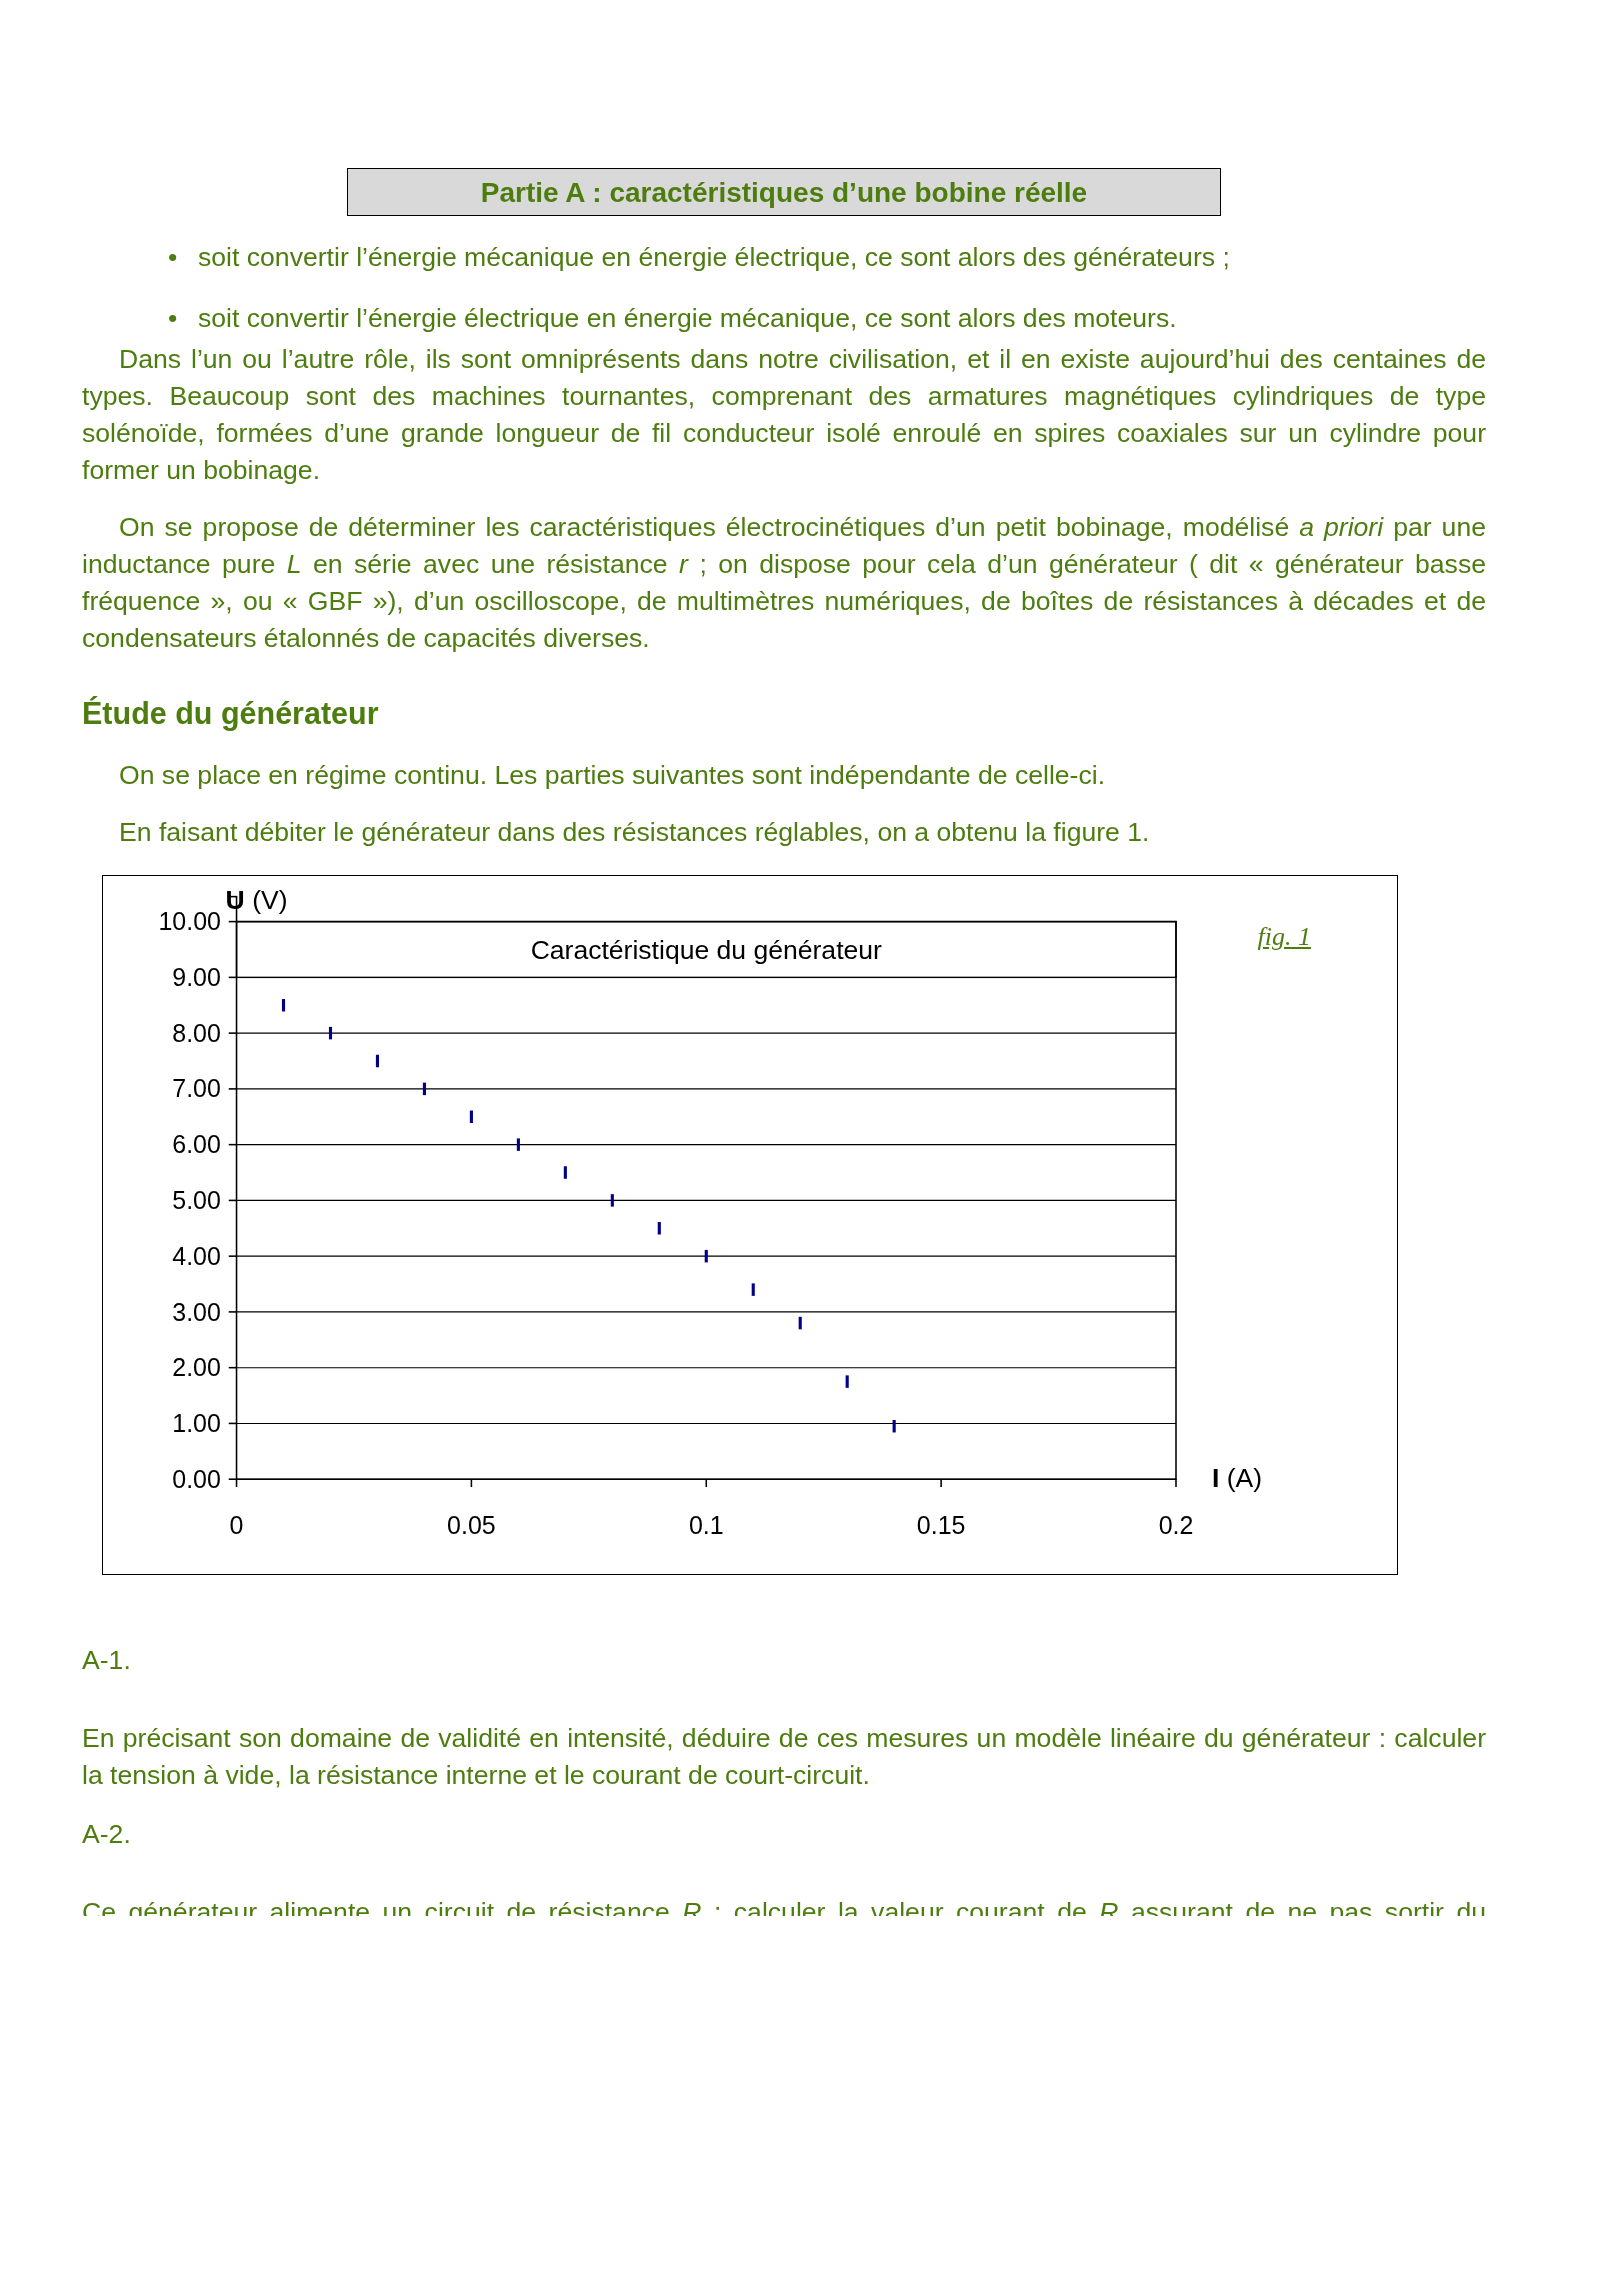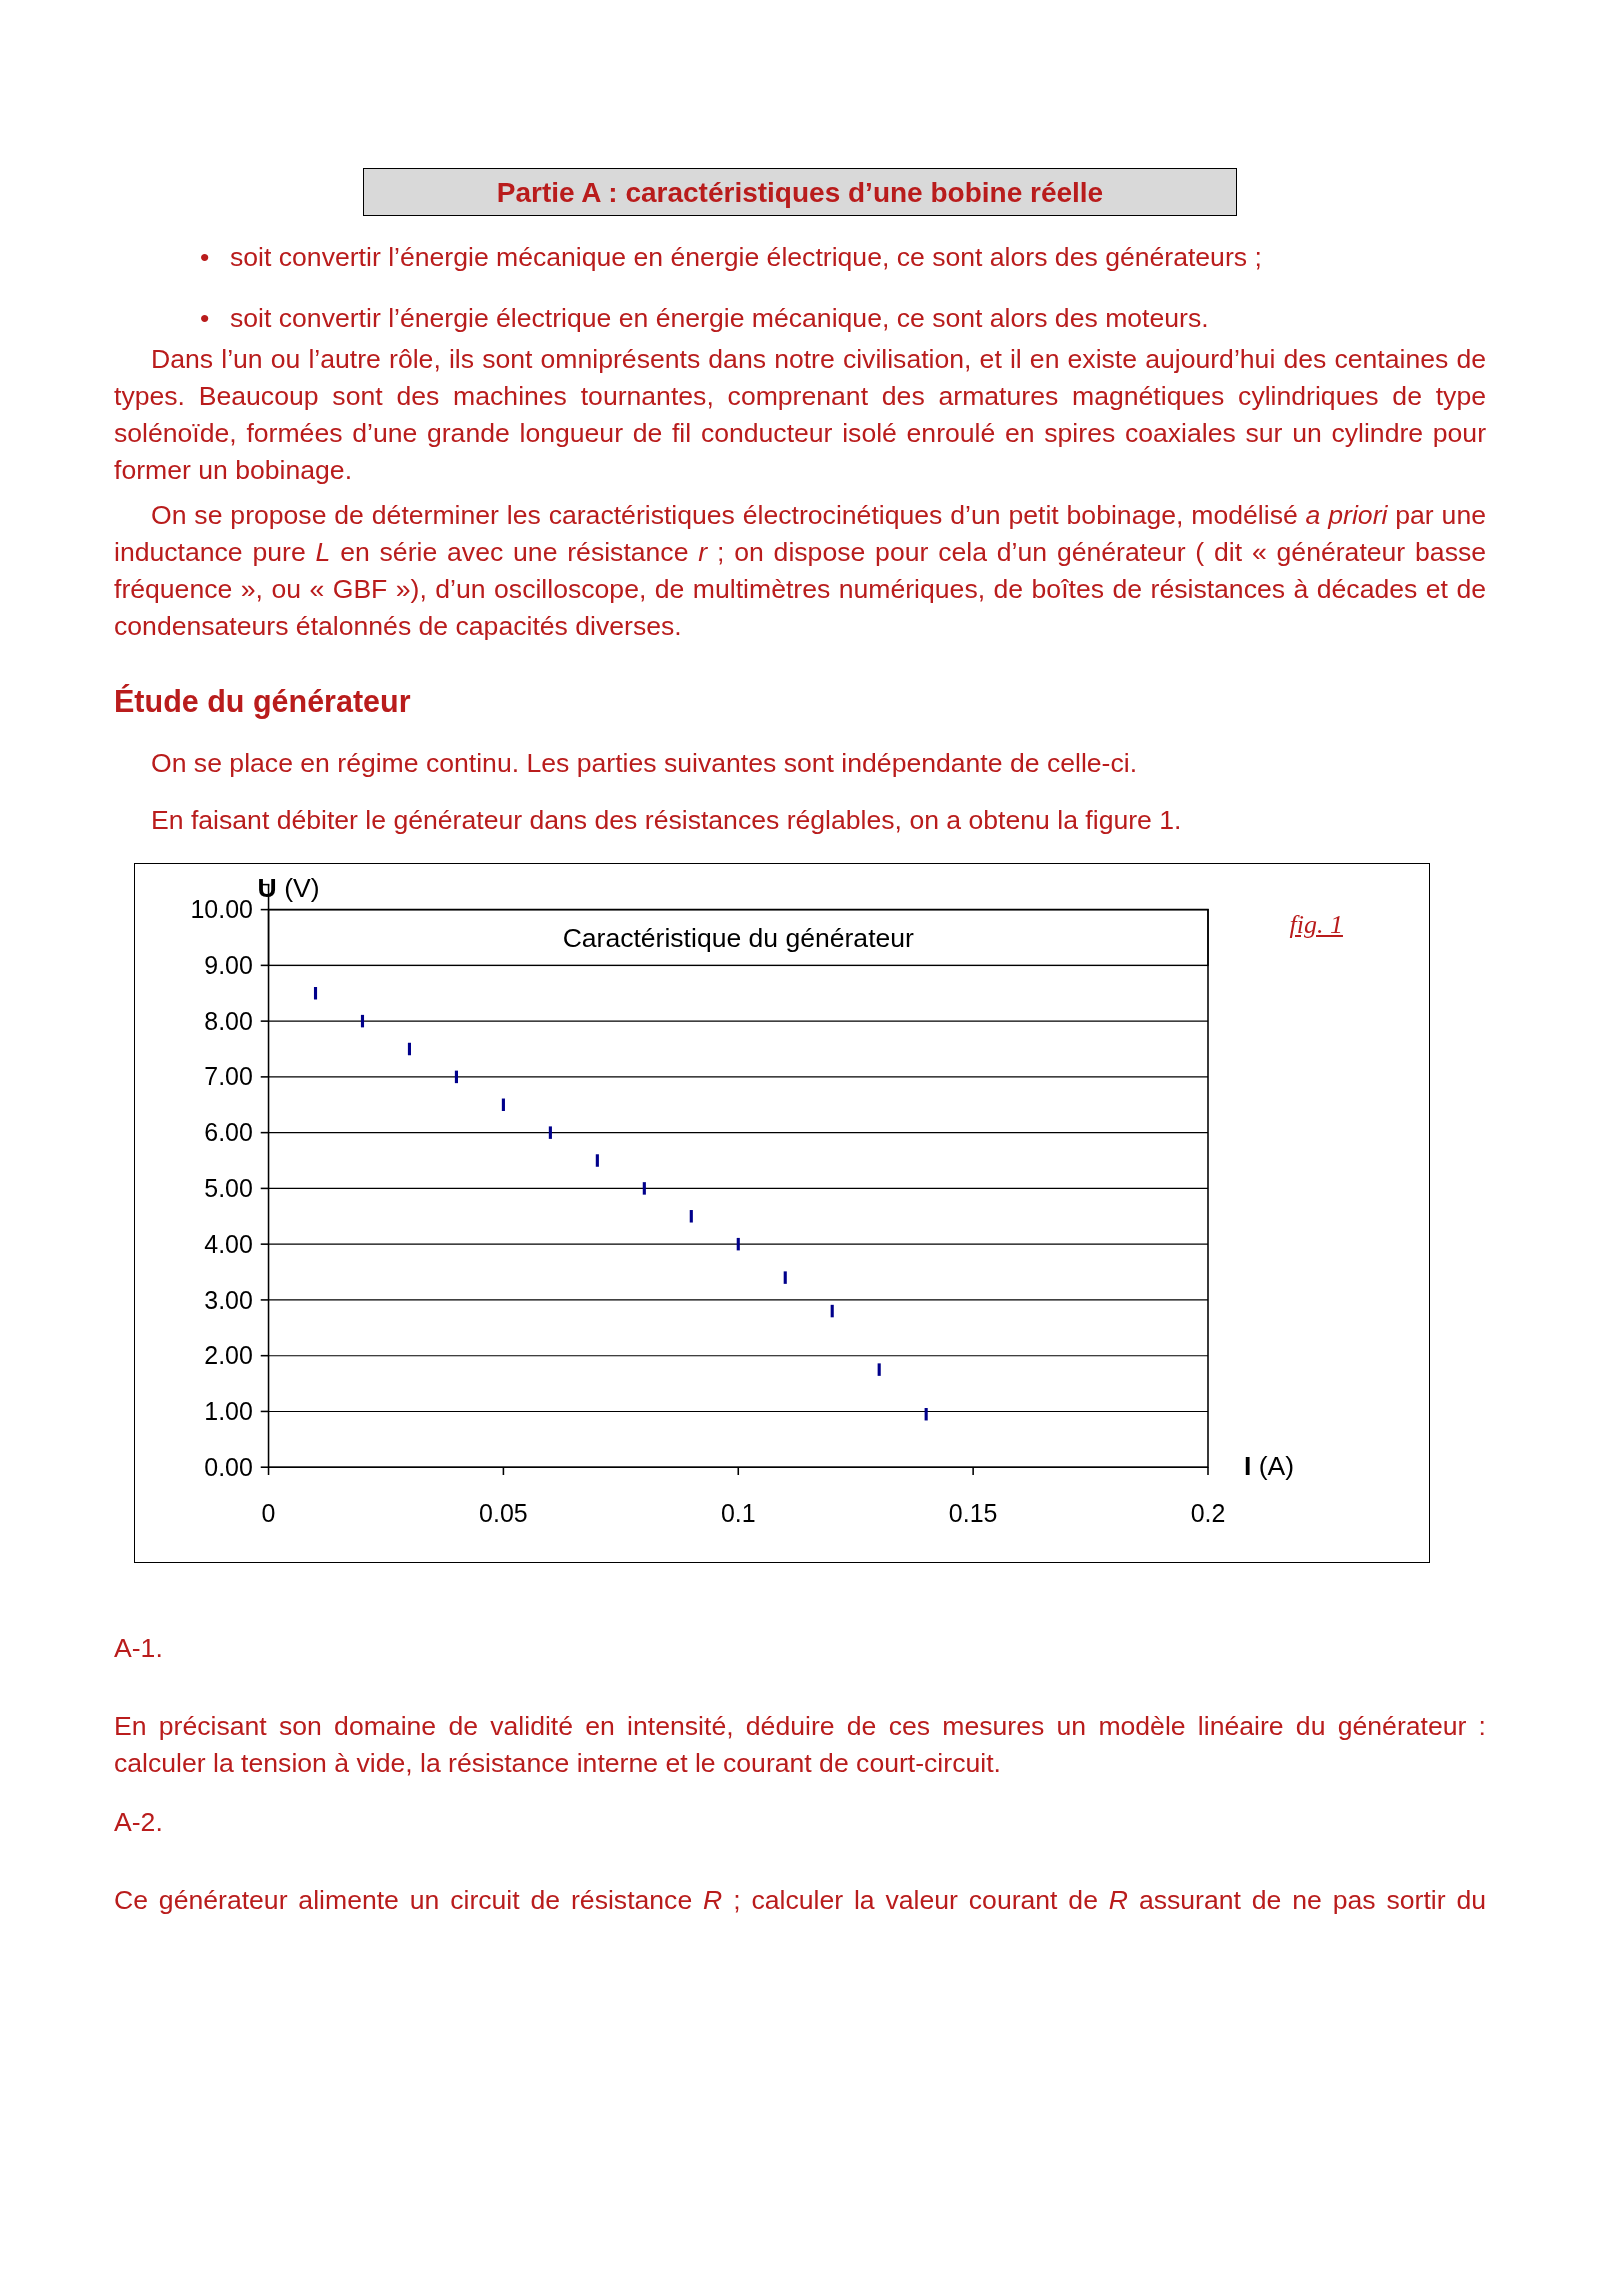--- a/index.html
+++ b/index.html
@@ -1,25 +1,25 @@
 <!DOCTYPE html>
 <html lang="fr" style="font-size:12.5px"><head>
 <meta charset="utf-8">
 <style>
   html,body { margin:0; padding:0; background:#ffffff; }
   .page {
     position: relative;
     width: 1617px;
     height: 1916px;
     box-sizing: border-box;
-    padding: 168px 131px 0 114px;
+    padding: 168px 131px 0 82px;
     font-family: "Liberation Sans", sans-serif;
     font-size: 26.6px;
     line-height: 37px;
-    color: #b91c1c;
+    color: #4d7c0f;
     background: #fff;
     overflow: hidden;
   }
   .title-box {
     width: 874px;
     height: 48px;
     margin: 0 auto;
     border: 1.6px solid #000;
     background: #d9d9d9;
     text-align: center;
@@ -29,21 +29,21 @@
     box-sizing: border-box;
   }
   p { margin: 0; text-align: justify; }
   .indent { text-indent: 37px; }
   .p1 { margin-top: 72px; }
   .bullets { margin: 23.4px 0 0 86px; padding: 0; list-style: none; }
   .bullets li { display: flex; }
   .bullets li + li { margin-top: 23.4px; }
   .bullet-glyph { flex: 0 0 30px; }
   .p2 { margin-top: 4px; }
-  .p3 { margin-top: 8px; }
+  .p3 { margin-top: 20px; }
   .it { font-style: italic; }
   h2.section-heading {
     margin: 36px 0 0 0;
     font-size: 30.5px;
     line-height: 41px;
     font-weight: bold;
   }
   .sp1 { margin-top: 23.4px; }
   .sp2 { margin-top: 20.3px; }
   .figure {

